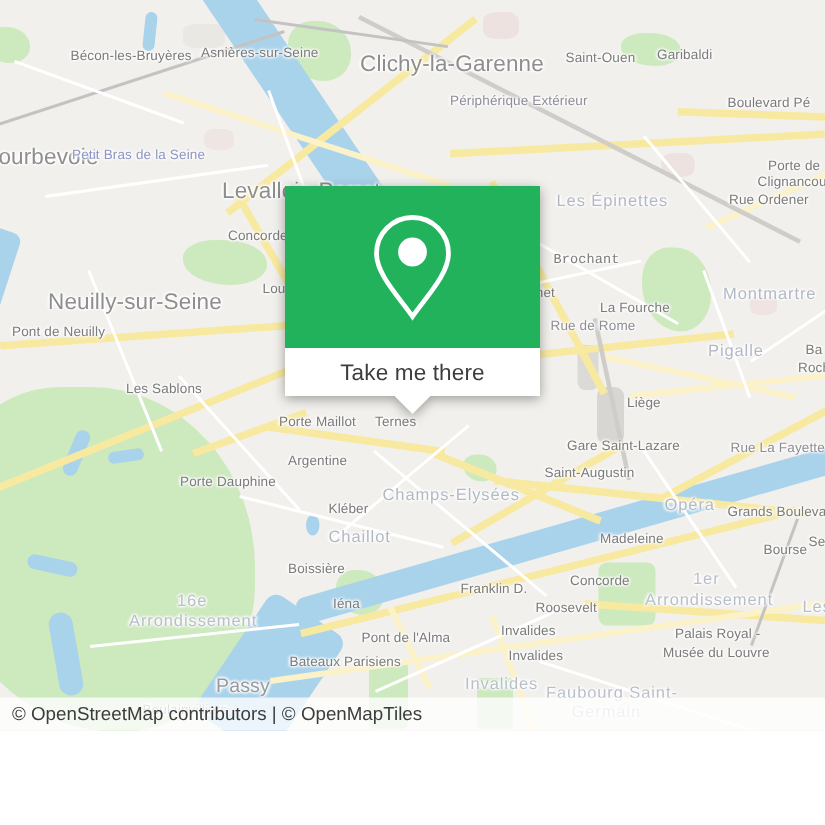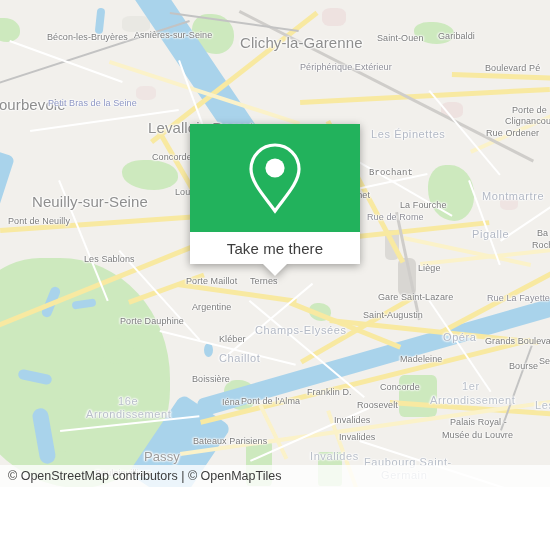--- a/index.html
+++ b/index.html
@@ -245,21 +245,21 @@
         <div class="lbl" style="left: 192px; top: 374px;">Boissière</div>
         <div class="lbl" style="left: 307px; top: 387px;">Franklin D.</div>
         <div class="lbl" style="left: 309px; top: 400px; padding-left: 48px;">Roosevelt</div>
         <div class="lbl" style="left: 380px; top: 382px;">Concorde</div>
         <div class="lbl arr" style="left: 462px; top: 380px;">1er</div>
         <div class="lbl arr" style="left: 430px; top: 394px;">Arrondissement</div>
         <div class="lbl arr" style="left: 535px; top: 399px;">Les H</div>
         <div class="lbl arr" style="left: 118px; top: 395px;">16e</div>
         <div class="lbl arr" style="left: 86px; top: 408px;">Arrondissement</div>
         <div class="lbl" style="left: 222px; top: 397px;">Iéna</div>
-        <div class="lbl" style="left: 241px; top: 396px;">Pont de l'Alma</div>
+        <div class="lbl" style="left: 241px; top: 420px;">Pont de l'Alma</div>
         <div class="lbl" style="left: 334px; top: 415px;">Invalides</div>
         <div class="lbl" style="left: 339px; top: 432px;">Invalides</div>
         <div class="lbl arr" style="left: 310px; top: 450px;">Invalides</div>
         <div class="lbl" style="left: 450px; top: 417px;">Palais Royal -</div>
         <div class="lbl" style="left: 442px; top: 430px; text-align: right;">Musée du Louvre</div>
         <div class="lbl" style="left: 193px; top: 436px;">Bateaux Parisiens</div>
         <div class="lbl arr" style="left: 364px; top: 456px;">Faubourg Saint-</div>
         <div class="lbl arr" style="left: 381px; top: 469px;">Germain</div>
         <div class="lbl city2" style="left: 144px; top: 449px;">Passy</div>
         <div class="lbl" style="left: 95px; top: 468px;">Boulainvilliers</div>

